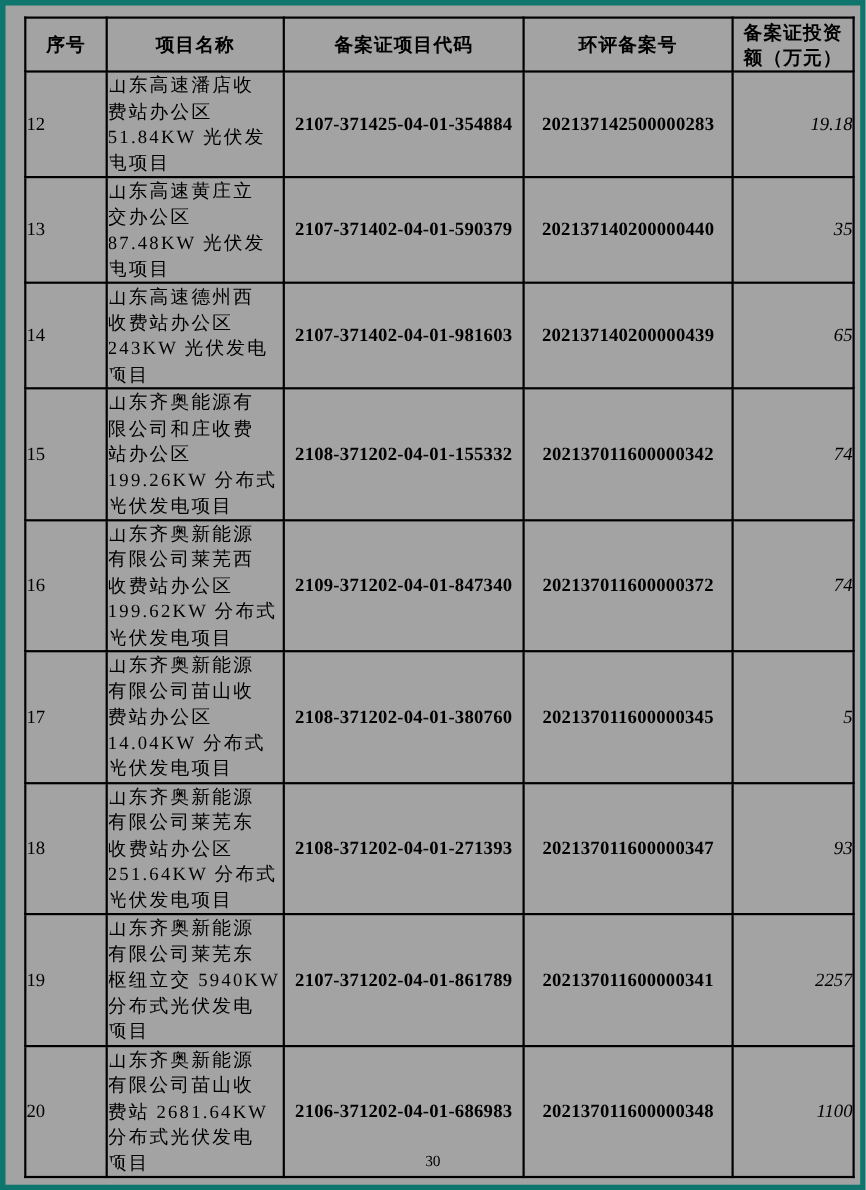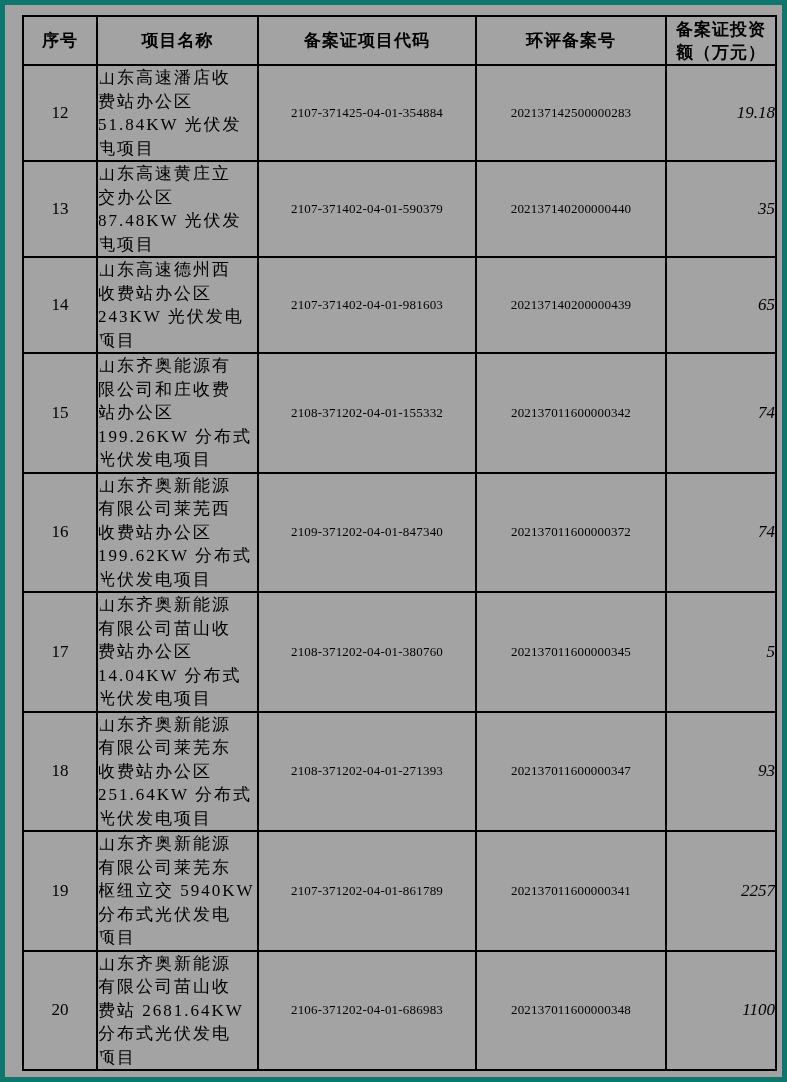--- a/index.html
+++ b/index.html
@@ -38,40 +38,40 @@
   .projects-table th {
     font-weight: bold;
     font-size: 17px;
     line-height: 23px;
     text-align: center;
     vertical-align: middle;
     letter-spacing: 1px;
     white-space: pre-line;
   }
   .cell-no {
-    text-align: center;
     vertical-align: middle;
     font-size: 17px;
   }
   .cell-name {
     text-align: left;
     vertical-align: middle;
     font-size: 17px;
     line-height: 23.5px;
     letter-spacing: 2px;
     padding-left: 16px;
     padding-right: 2px;
     white-space: pre-line;
     border-radius: 23px;
   }
   .cell-code, .cell-env {
     text-align: center;
     vertical-align: middle;
-    font-size: 13px;
+    font-size: 17px;
     letter-spacing: 0.2px;
+    font-weight: bold;
   }
   .cell-amount {
     text-align: right;
     vertical-align: middle;
     font-size: 17px;
     padding-right: 7px;
     font-style: italic;
   }
   .page-number {
     position: absolute;
@@ -202,13 +202,14 @@
 费站 2681.64KW
 分布式光伏发电
 项目</td>
         <td class="cell-code">2106-371202-04-01-686983</td>
         <td class="cell-env">202137011600000348</td>
         <td class="cell-amount">1100</td>
       </tr>
     </tbody>
   </table>
 
+  <div class="page-number">30</div>
 </div>
 
 </body></html>

